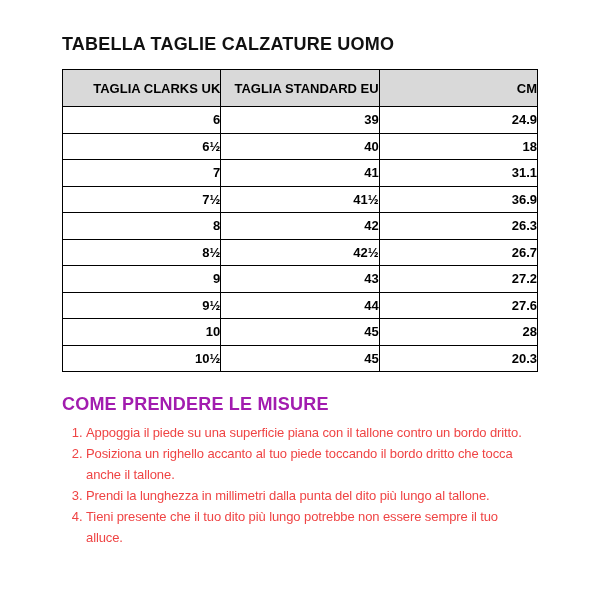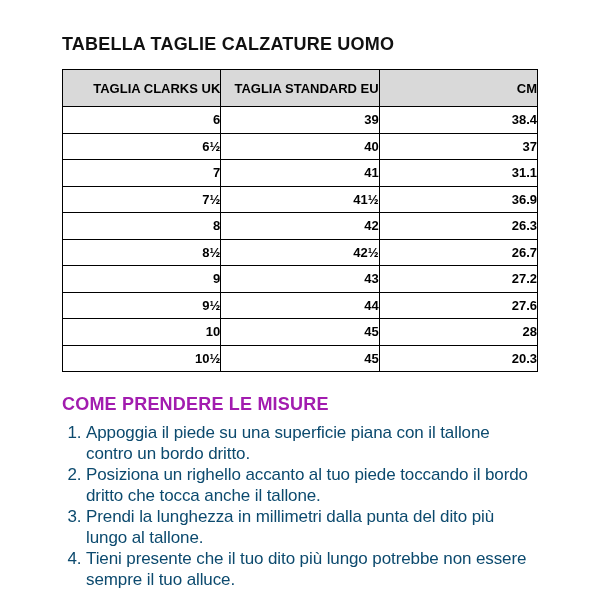--- a/index.html
+++ b/index.html
@@ -56,24 +56,24 @@
     font-weight: bold;
     letter-spacing: 0.2px;
     color: #a21caf;
     margin: 21px 0 7px 0;
     line-height: 22px;
     white-space: nowrap;
   }
   ol.measure-steps {
     margin: 0;
     padding: 0 0 0 24px;
-    font-size: 17px;
+    font-size: 13px;
     letter-spacing: -0.1px;
     line-height: 21px;
-    color: #0c4a6e;
+    color: #ef4444;
   }
   ol.measure-steps li {
     margin: 0;
     padding: 0;
   }
 </style>
 </head>
 <body>
 
 <div class="page">
@@ -85,26 +85,26 @@
       <tr>
         <th>TAGLIA CLARKS UK</th>
         <th>TAGLIA STANDARD EU</th>
         <th>CM</th>
       </tr>
     </thead>
     <tbody>
       <tr>
         <td>6</td>
         <td>39</td>
-        <td>38.4</td>
+        <td>24.9</td>
       </tr>
       <tr>
         <td>6½</td>
         <td>40</td>
-        <td>37</td>
+        <td>18</td>
       </tr>
       <tr>
         <td>7</td>
         <td>41</td>
         <td>31.1</td>
       </tr>
       <tr>
         <td>7½</td>
         <td>41½</td>
         <td>36.9</td>

